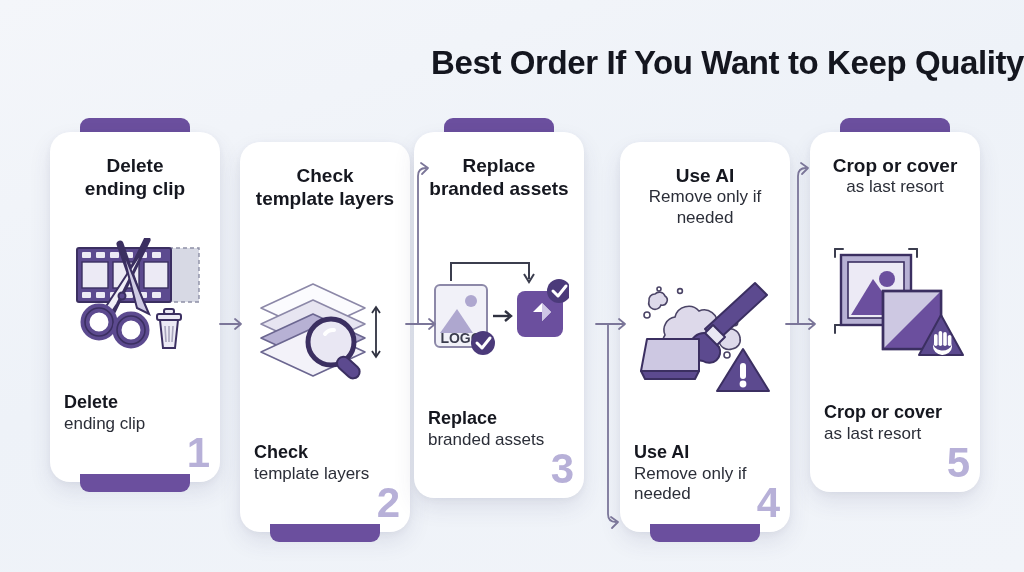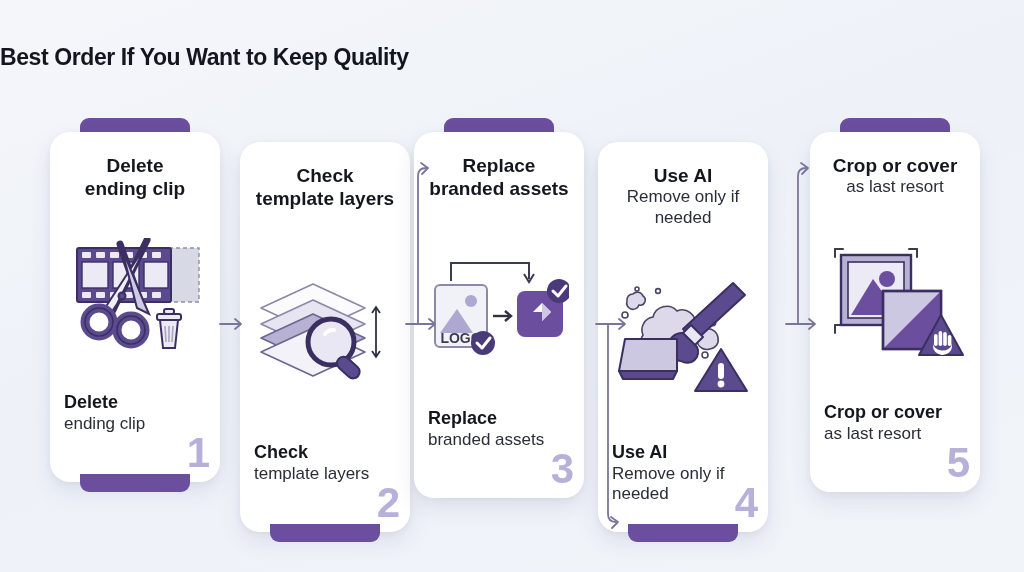--- a/index.html
+++ b/index.html
@@ -15,22 +15,22 @@
     background: linear-gradient(160deg, #f4f6fa 0%, #eef2f8 45%, #f1f4f9 100%);
     position: relative;
   }
 
   
   .title {
     position: absolute;
     top: 44px;
     left: 0;
     width: 1024px;
-    text-align: left;
-    font-size: 23px;
+    text-align: right;
+    font-size: 33px;
     font-weight: bold;
     letter-spacing: -0.4px;
     color: #14161f;
   }
 
   
   .strip {
     position: absolute;
     top: 118px;
     left: 50px;
@@ -39,21 +39,21 @@
   }
 
   .card-slot {
     position: absolute;
     width: 170px;
     height: 100%;
   }
   .card-slot.s1 { left: 0px; }
   .card-slot.s2 { left: 190px; }
   .card-slot.s3 { left: 364px; }
-  .card-slot.s4 { left: 548px; }
+  .card-slot.s4 { left: 570px; }
   .card-slot.s5 { left: 760px; }
 
   .card {
     position: absolute;
     left: 0;
     width: 170px;
     background: #ffffff;
     border-radius: 20px;
     box-shadow: 0 10px 22px rgba(60, 60, 110, 0.10),
                 0 2px 6px rgba(60, 60, 110, 0.06);

